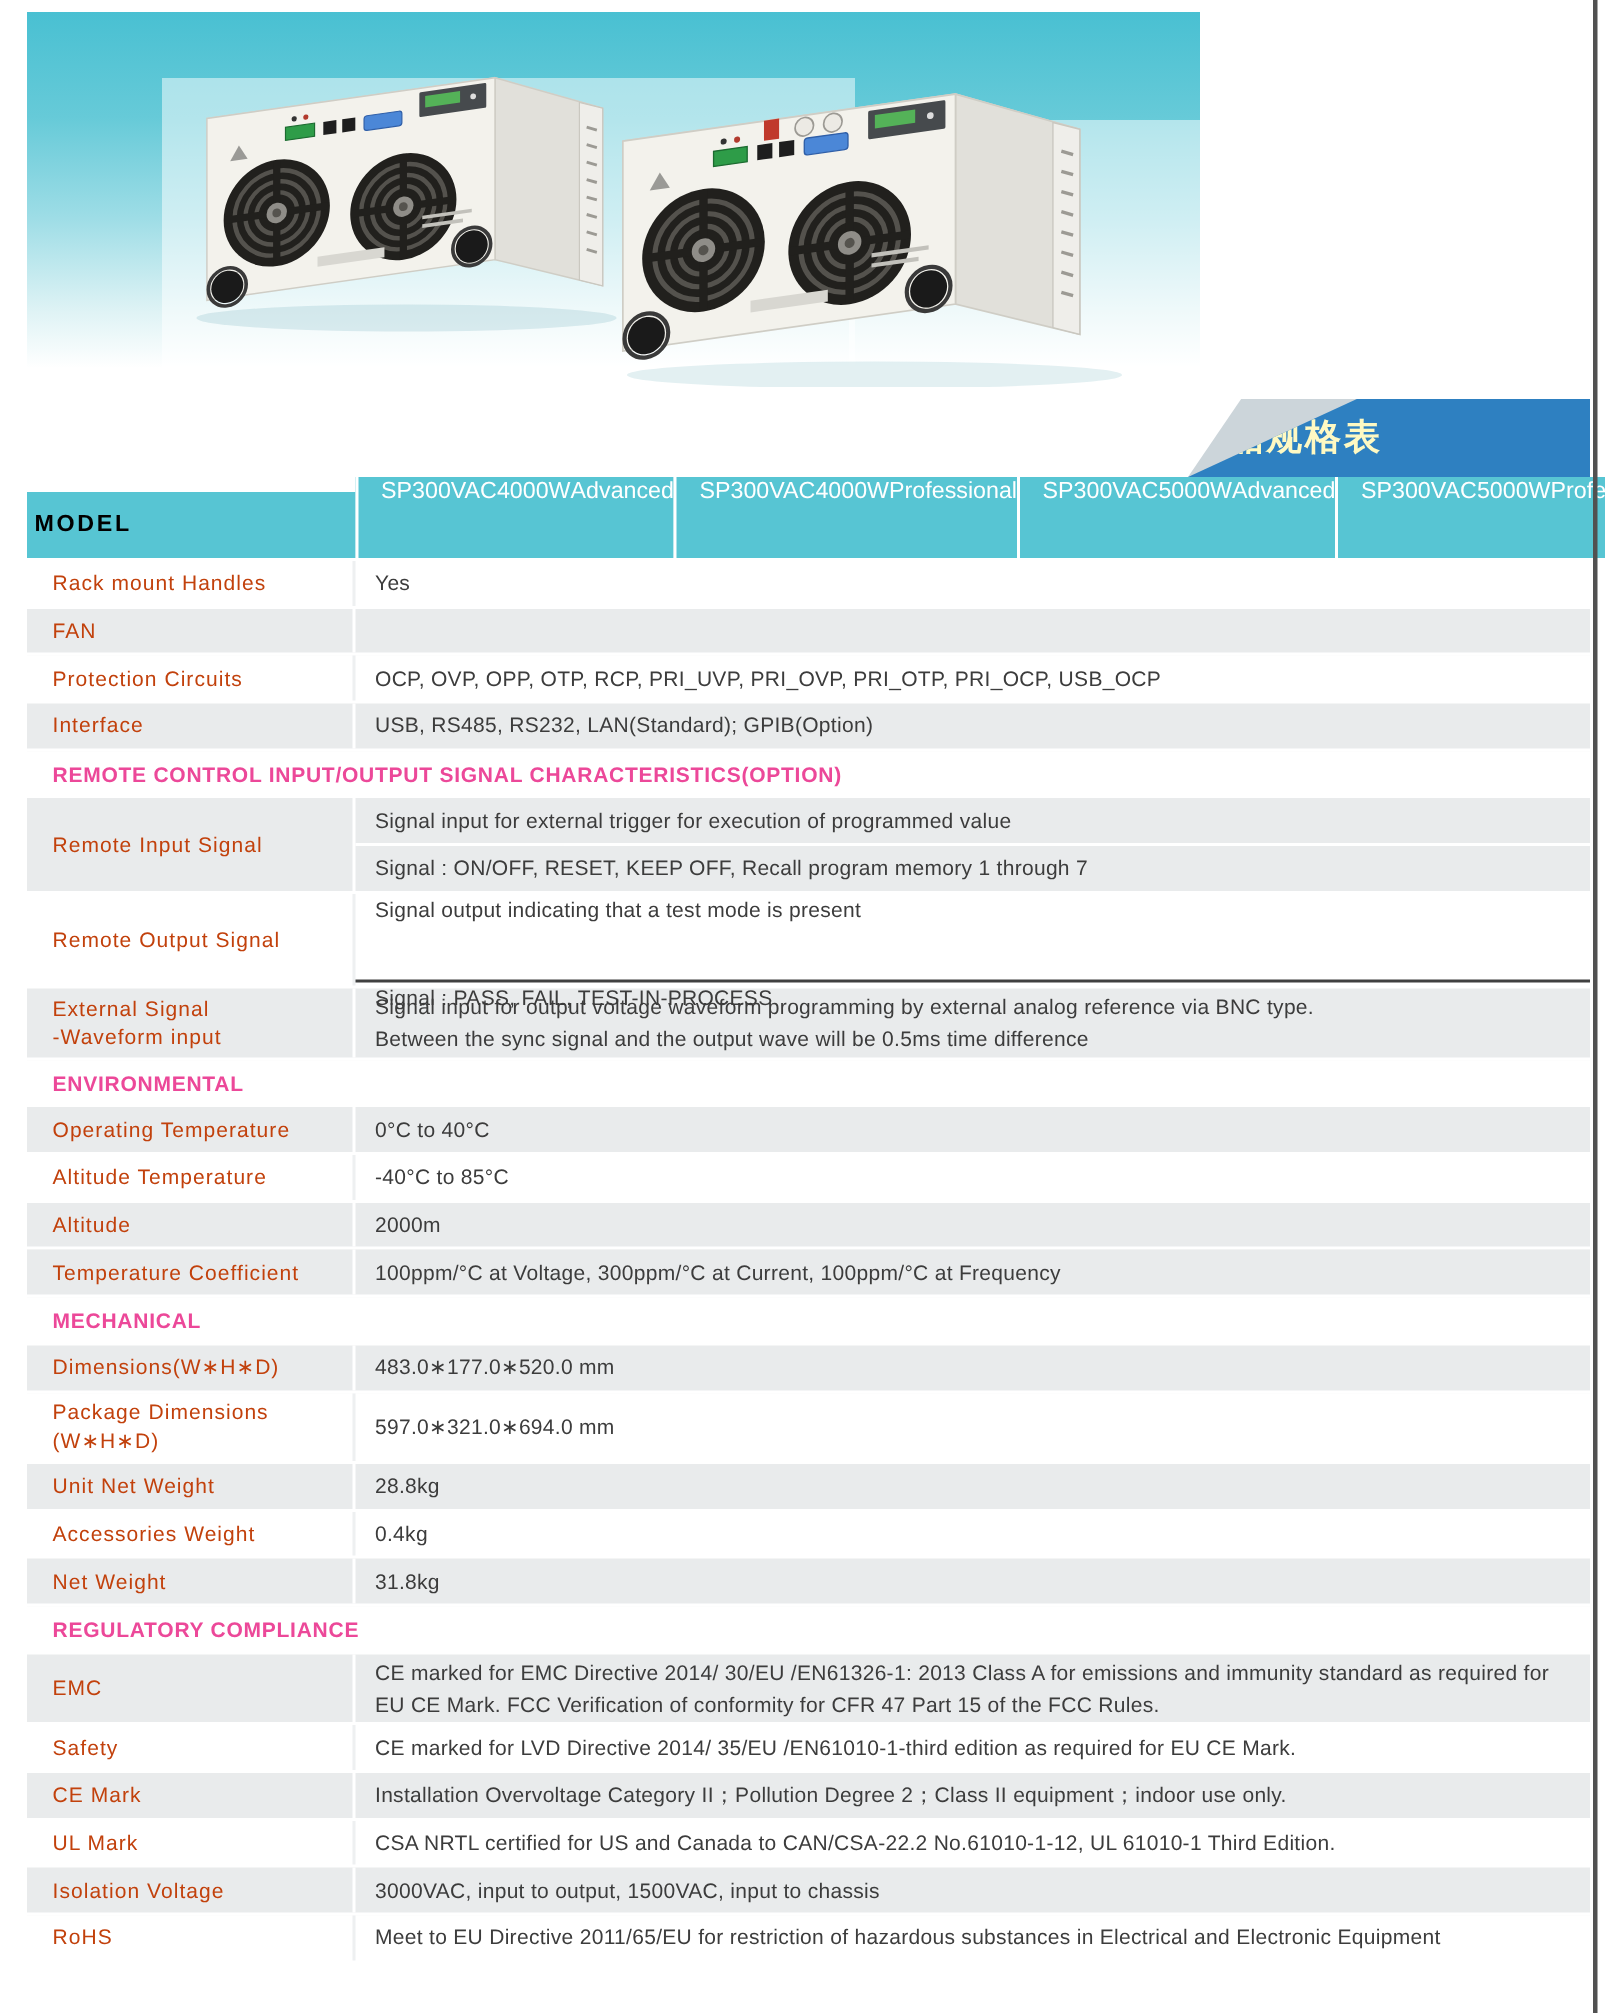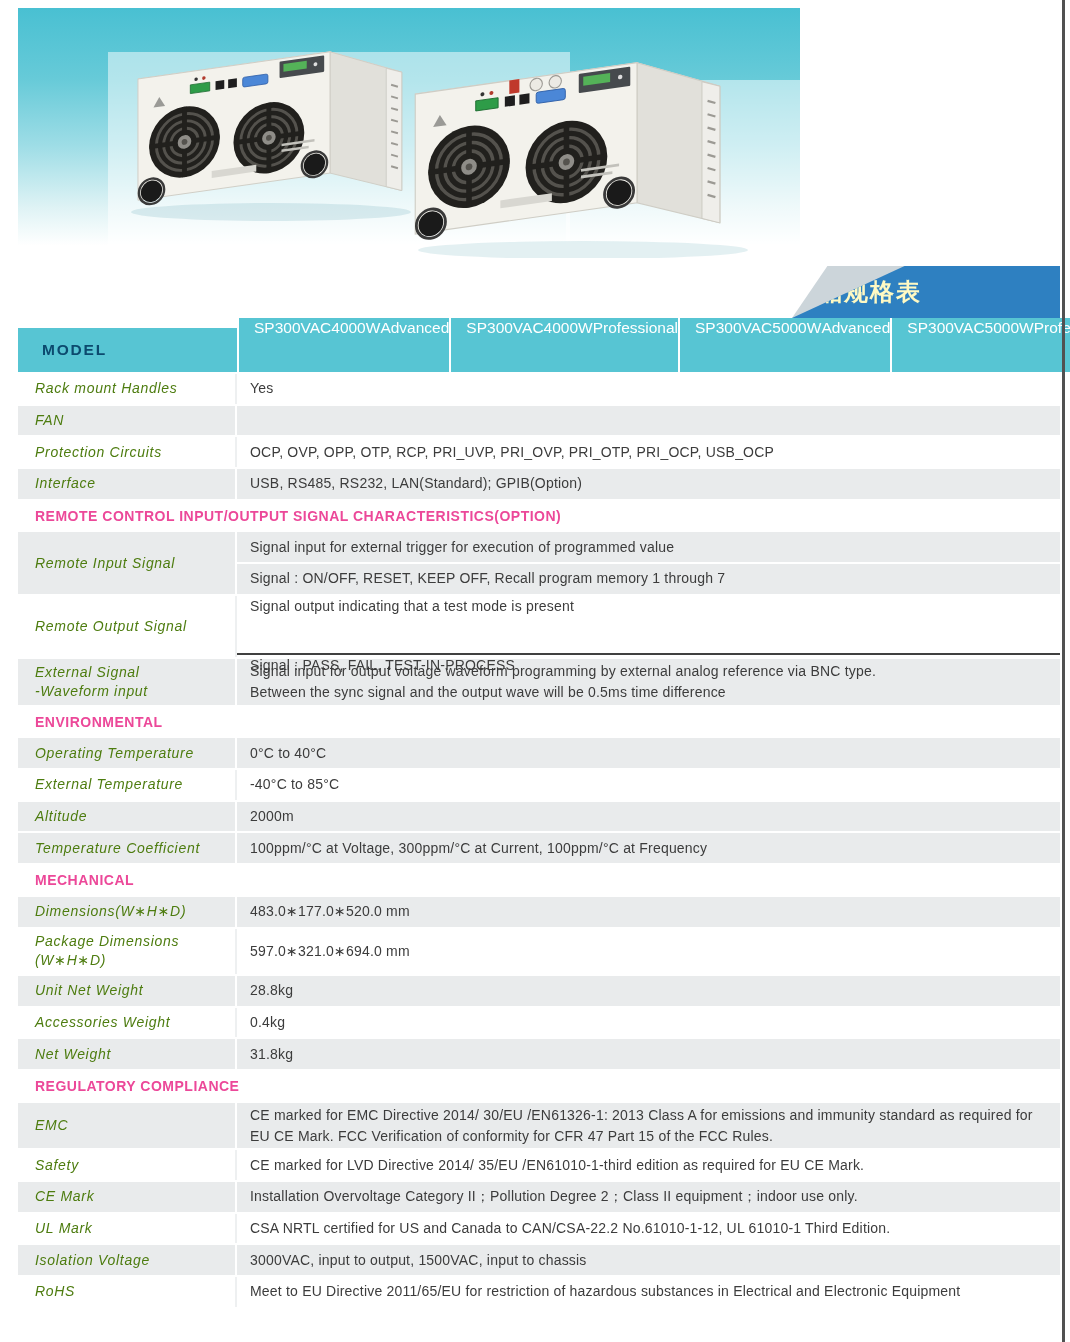--- a/index.html
+++ b/index.html
@@ -26,35 +26,35 @@
     color:#fef9c3;font-size:24px;font-weight:bold;letter-spacing:2px;
     text-align:left;line-height:52px;padding-right:24px;box-sizing:border-box;
   }
   
   .page-edge{position:absolute;left:1062px;top:0;width:3px;height:1342px;background:#515151;}
   
   .spec-table{position:absolute;left:18px;top:318px;width:1042px;}
   .thead{display:flex;height:56px;border-bottom:2px solid #fff;box-sizing:border-box;}
   .th-model{
     width:219px;flex:none;background:var(--teal,#57c5d3);display:flex;align-items:center;
-    padding-left:24px;box-sizing:border-box;color:#0c4a6e;font-weight:bold;font-size:15.5px;letter-spacing:1.8px;margin-top:10px;
+    padding-left:5px;box-sizing:border-box;color:#000000;font-weight:bold;font-size:15.5px;letter-spacing:1.8px;margin-top:10px;
   }
   .th-col{
     flex:1;background:var(--teal,#57c5d3);border-left:2px solid #fff;box-sizing:border-box;
     display:flex;flex-direction:row;justify-content:center;
     padding-left:15px;color:#fff;font-size:15.5px;line-height:1.28;
   }
   .row{display:flex;border-bottom:2px solid #fff;box-sizing:border-box;}
   .row.white{background:#fff;}
   .row.gray{background:var(--row-gray,#e9ebec);}
   .h1{height:31.7px;} .h2{height:47.5px;justify-content:center;} .hb{height:63.4px;}
   .lbl{
     width:219px;flex:none;display:flex;flex-direction:column;justify-content:center;
     padding-left:17px;padding-right:4px;box-sizing:border-box;
-    font-size:14px;color:#4d7c0f;letter-spacing:0.7px;white-space:pre-line;line-height:1.35;font-style:italic;
+    font-size:14px;color:#c2410c;letter-spacing:0.7px;white-space:pre-line;line-height:1.35;
   }
   .gray .lbl{border-right:2px solid #fff;}
   .white .lbl{border-right:2px solid #eef0f1;}
   .val{flex:1;display:flex;flex-direction:column;min-width:0;}
   .sub{
     flex:1;display:flex;align-items:center;
     padding-left:13px;padding-right:6px;
     font-size:14px;color:#3c3c3c;letter-spacing:0.2px;white-space:pre-line;line-height:1.5;
   }
   .gray .sub + .sub{border-top:2px solid #fff;}
@@ -211,21 +211,21 @@
         </div>
       </div>
       <div class="section">ENVIRONMENTAL</div>
       <div class="row gray h1">
         <div class="lbl">Operating Temperature</div>
         <div class="val">
           <div class="sub">0°C to 40°C</div>
         </div>
       </div>
       <div class="row white h1">
-        <div class="lbl">External Temperature</div>
+        <div class="lbl">Altitude Temperature</div>
         <div class="val">
           <div class="sub">-40°C to 85°C</div>
         </div>
       </div>
       <div class="row gray h1">
         <div class="lbl">Altitude</div>
         <div class="val">
           <div class="sub">2000m</div>
         </div>
       </div>

